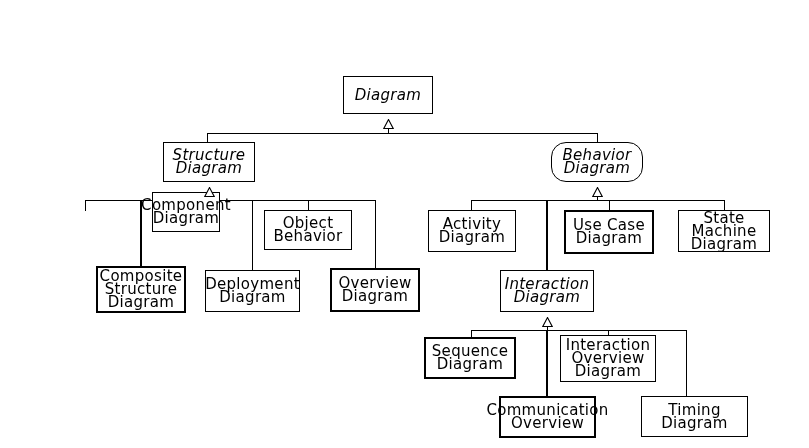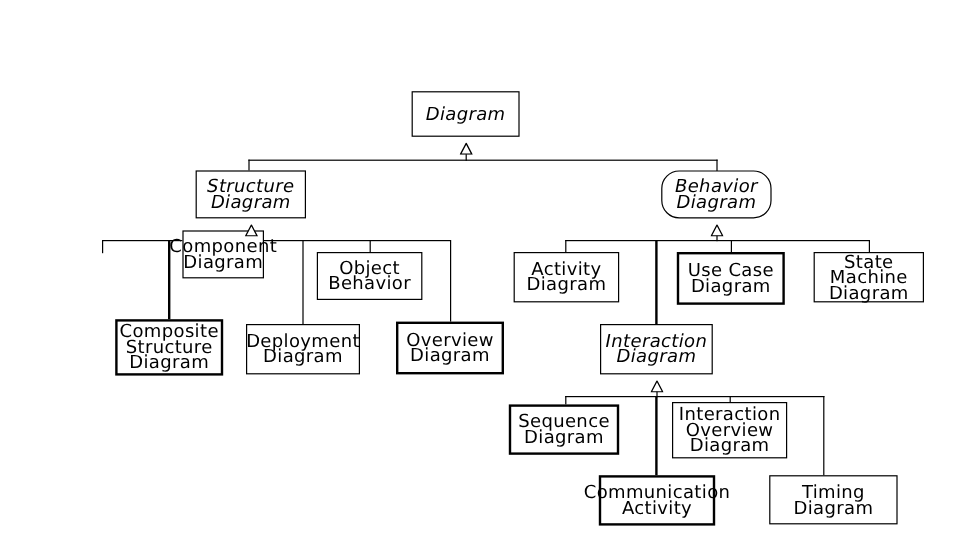--- a/index.html
+++ b/index.html
@@ -142,18 +142,18 @@
 Diagram</div>
 
   <div class="node thick" style="left:424px; top:337px; width:92px; height:42px;">Sequence
 Diagram</div>
 
   <div class="node" style="left:560px; top:335px; width:96px; height:47px;">Interaction
 Overview
 Diagram</div>
 
   <div class="node thick" style="left:499px; top:396px; width:97px; height:42px;">Communication
-Activity</div>
+Overview</div>
 
   <div class="node" style="left:641px; top:396px; width:107px; height:41px;">Timing
 Diagram</div>
 
 </div>
 
 </body></html>

